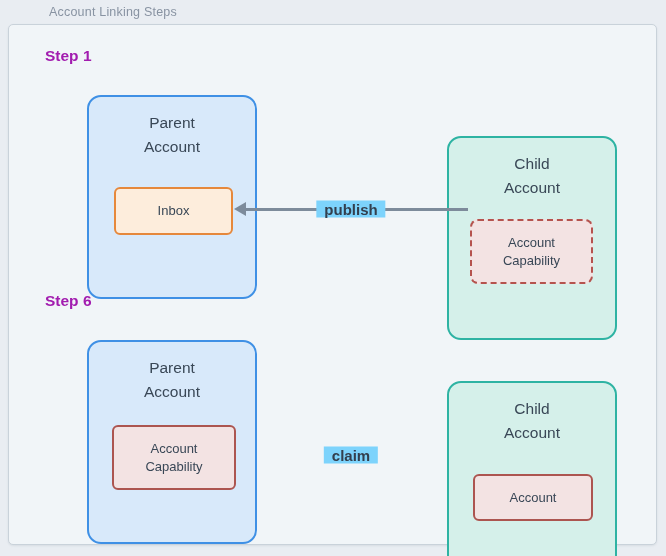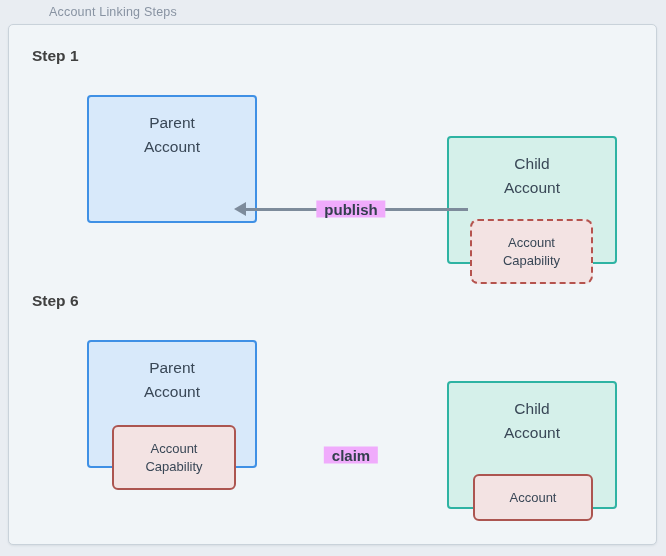--- a/index.html
+++ b/index.html
@@ -16,26 +16,26 @@
     font-size:12.5px; color:#8893a2; letter-spacing:.2px;margin-left:40px;
   }
   .container {
     position:absolute; left:8px; top:24px; width:649px; height:521px;
     background:#f1f5f8;
     border:1px solid #c9d2da;
     border-radius:5px;
     box-shadow:0 1px 2px rgba(120,135,150,.15);
   }
   .step-label {
-    position:absolute; left:23px;
-    font-size:15.5px; font-weight:bold; color:#404040;text-align:right;
+    position:absolute; left:36px;
+    font-size:15.5px; font-weight:bold; color:#a21caf;text-align:right;
   }
   .node {
-    position:absolute; width:170px; height:128px;
-    border-radius:4px; border:2px solid;
+    position:absolute; width:170px; height:204px;
+    border-radius:14px; border:2px solid;
   }
   .node.parent { background:#d8e9fa; border-color:#3f90e5; }
   .node.child  { background:#d5f0ea; border-color:#2eb3a3;margin-top:41px; }
   .node-title {
     position:absolute; top:14px; left:0; right:0;
     text-align:center; font-size:15.5px; font-weight:500;
     line-height:24px; color:#394756; white-space:pre-line;
   }
   .inner-box {
     position:absolute; border:2px solid; border-radius:6px;
@@ -55,36 +55,37 @@
     border-top:7px solid transparent; border-bottom:7px solid transparent;
     border-right:12px solid #7d8b9b;
   }
   .arrow-head-right {
     width:0; height:0;
     border-top:7px solid transparent; border-bottom:7px solid transparent;
     border-left:12px solid #7d8b9b;
   }
   .arrow-label {
     position:absolute; left:50%; top:50%; transform:translate(-50%,-50%);
-    background:#f0abfc; padding:0 8px;
+    background:#7dd3fc; padding:0 8px;
     font-size:15px; font-weight:600; color:#333f4e; white-space:nowrap;
   }
 </style>
 </head>
 <body>
 
 <div class="diagram-title">Account Linking Steps</div>
 
 <div class="container">
 
   <div class="step-label" style="top:22px;">Step 1</div>
 
   <div class="node parent" style="left:78px; top:70px;">
     <div class="node-title">Parent
 Account</div>
+    <div class="inner-box inbox" style="left:25px; top:90px; width:119px; height:48px;">Inbox</div>
   </div>
 
   <div class="node child" style="left:438px; top:70px;">
     <div class="node-title">Child
 Account</div>
     <div class="inner-box dashed" style="left:21px; top:81px; width:123px; height:65px;">Account
 Capability</div>
   </div>
 
   <div class="arrow-wrap" style="left:225px; top:176px; width:234px;">

